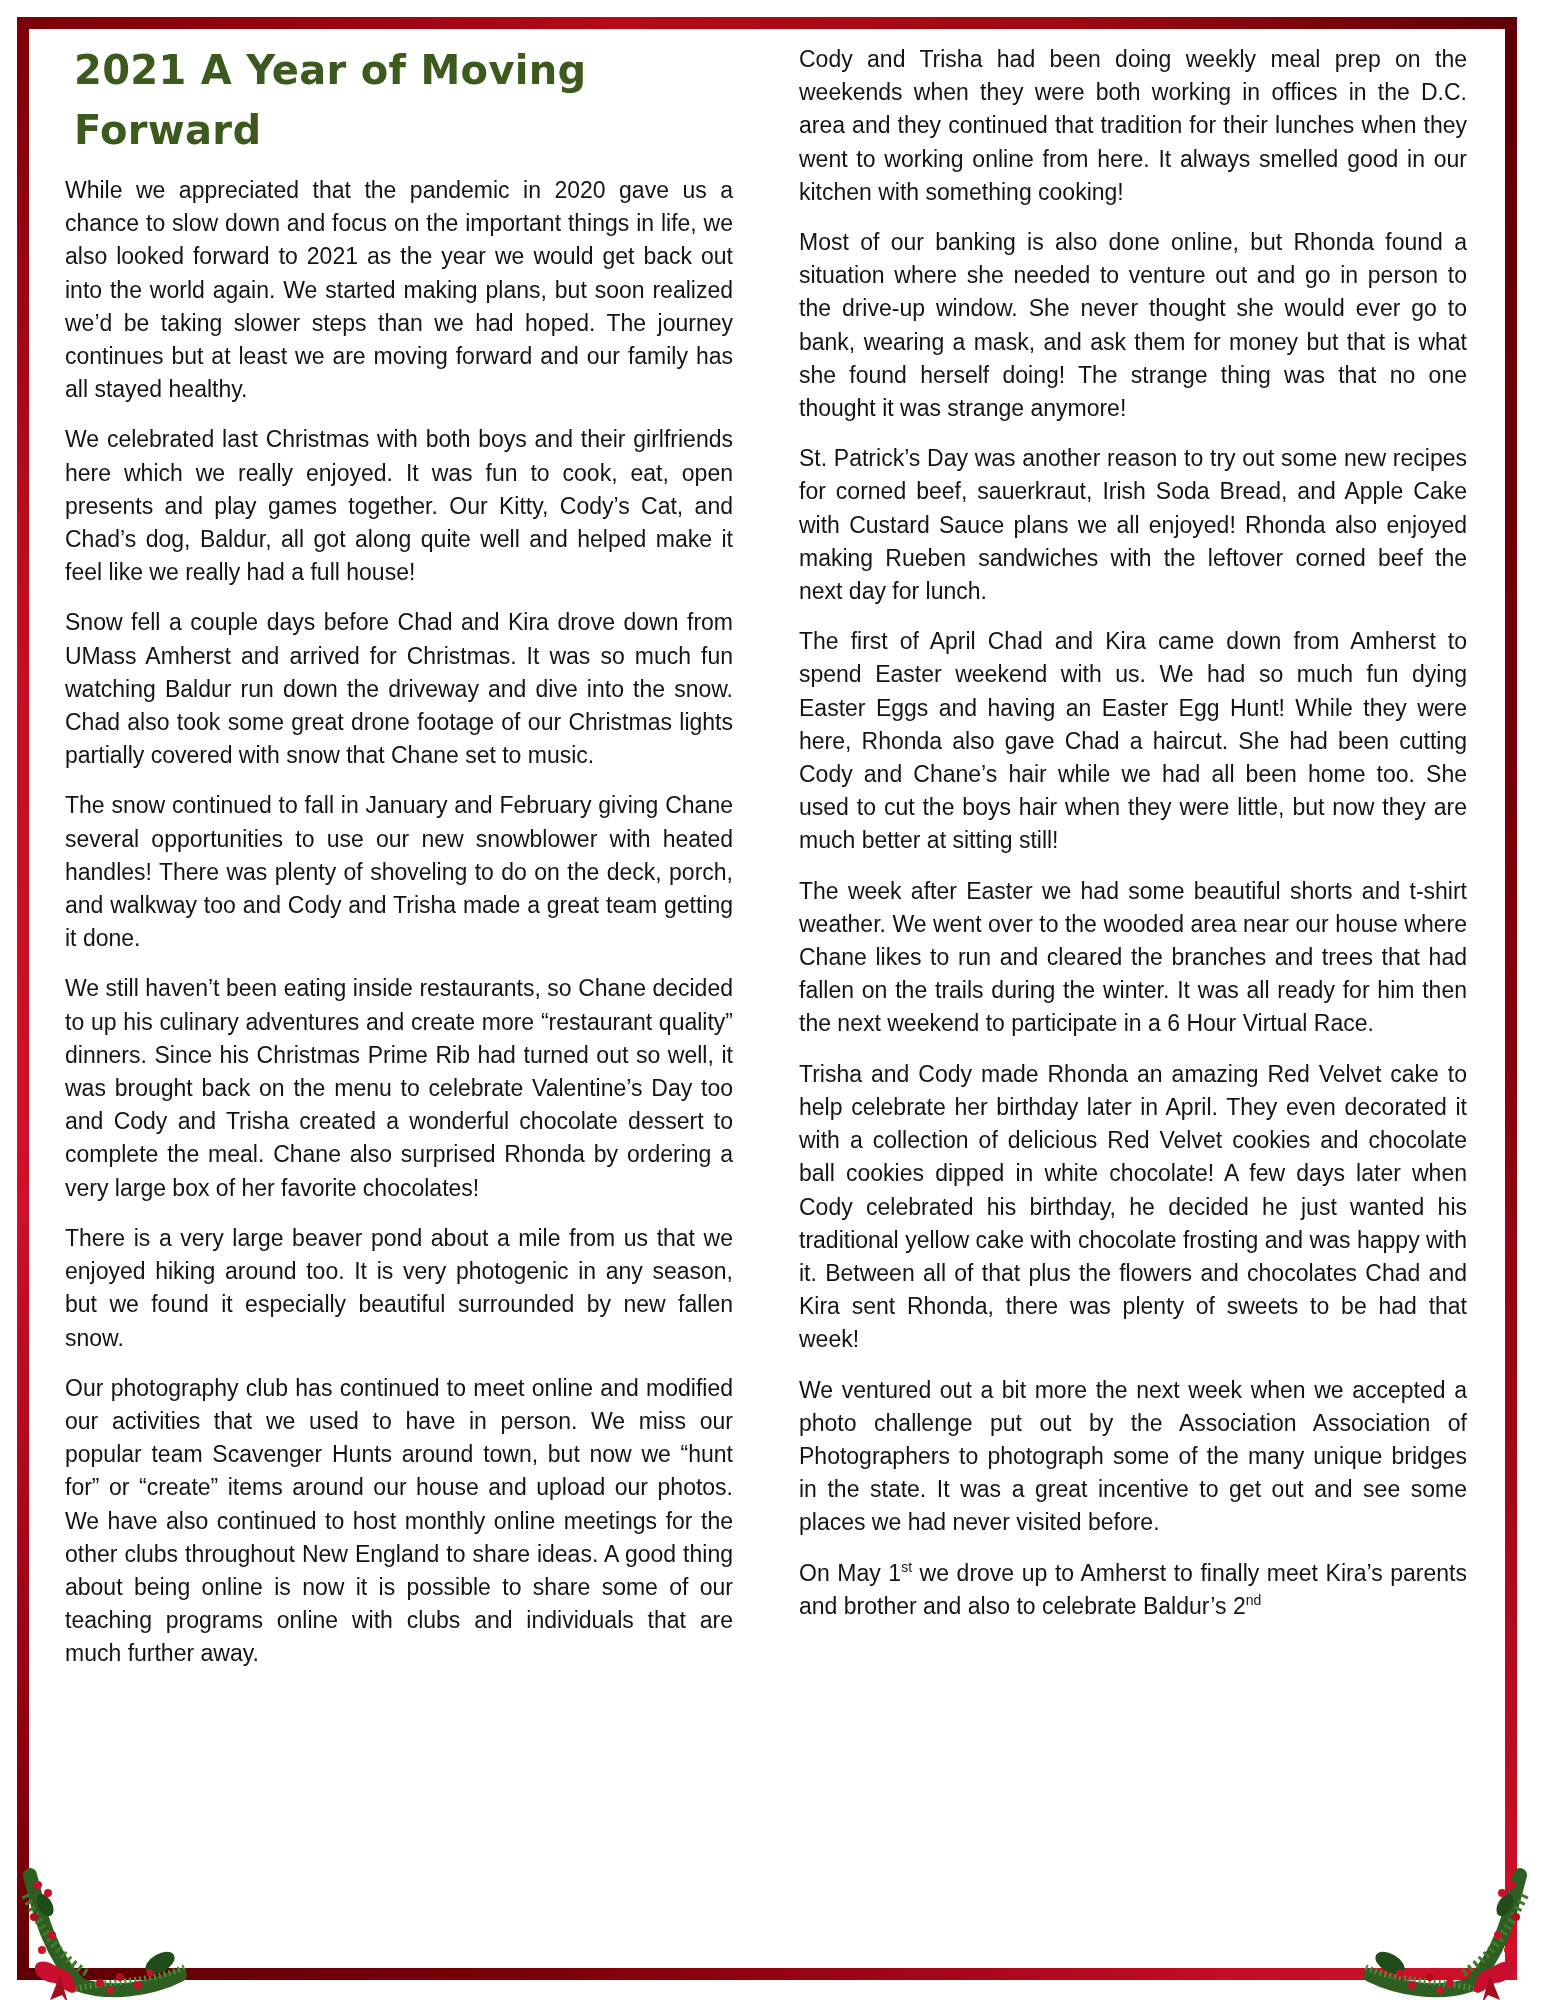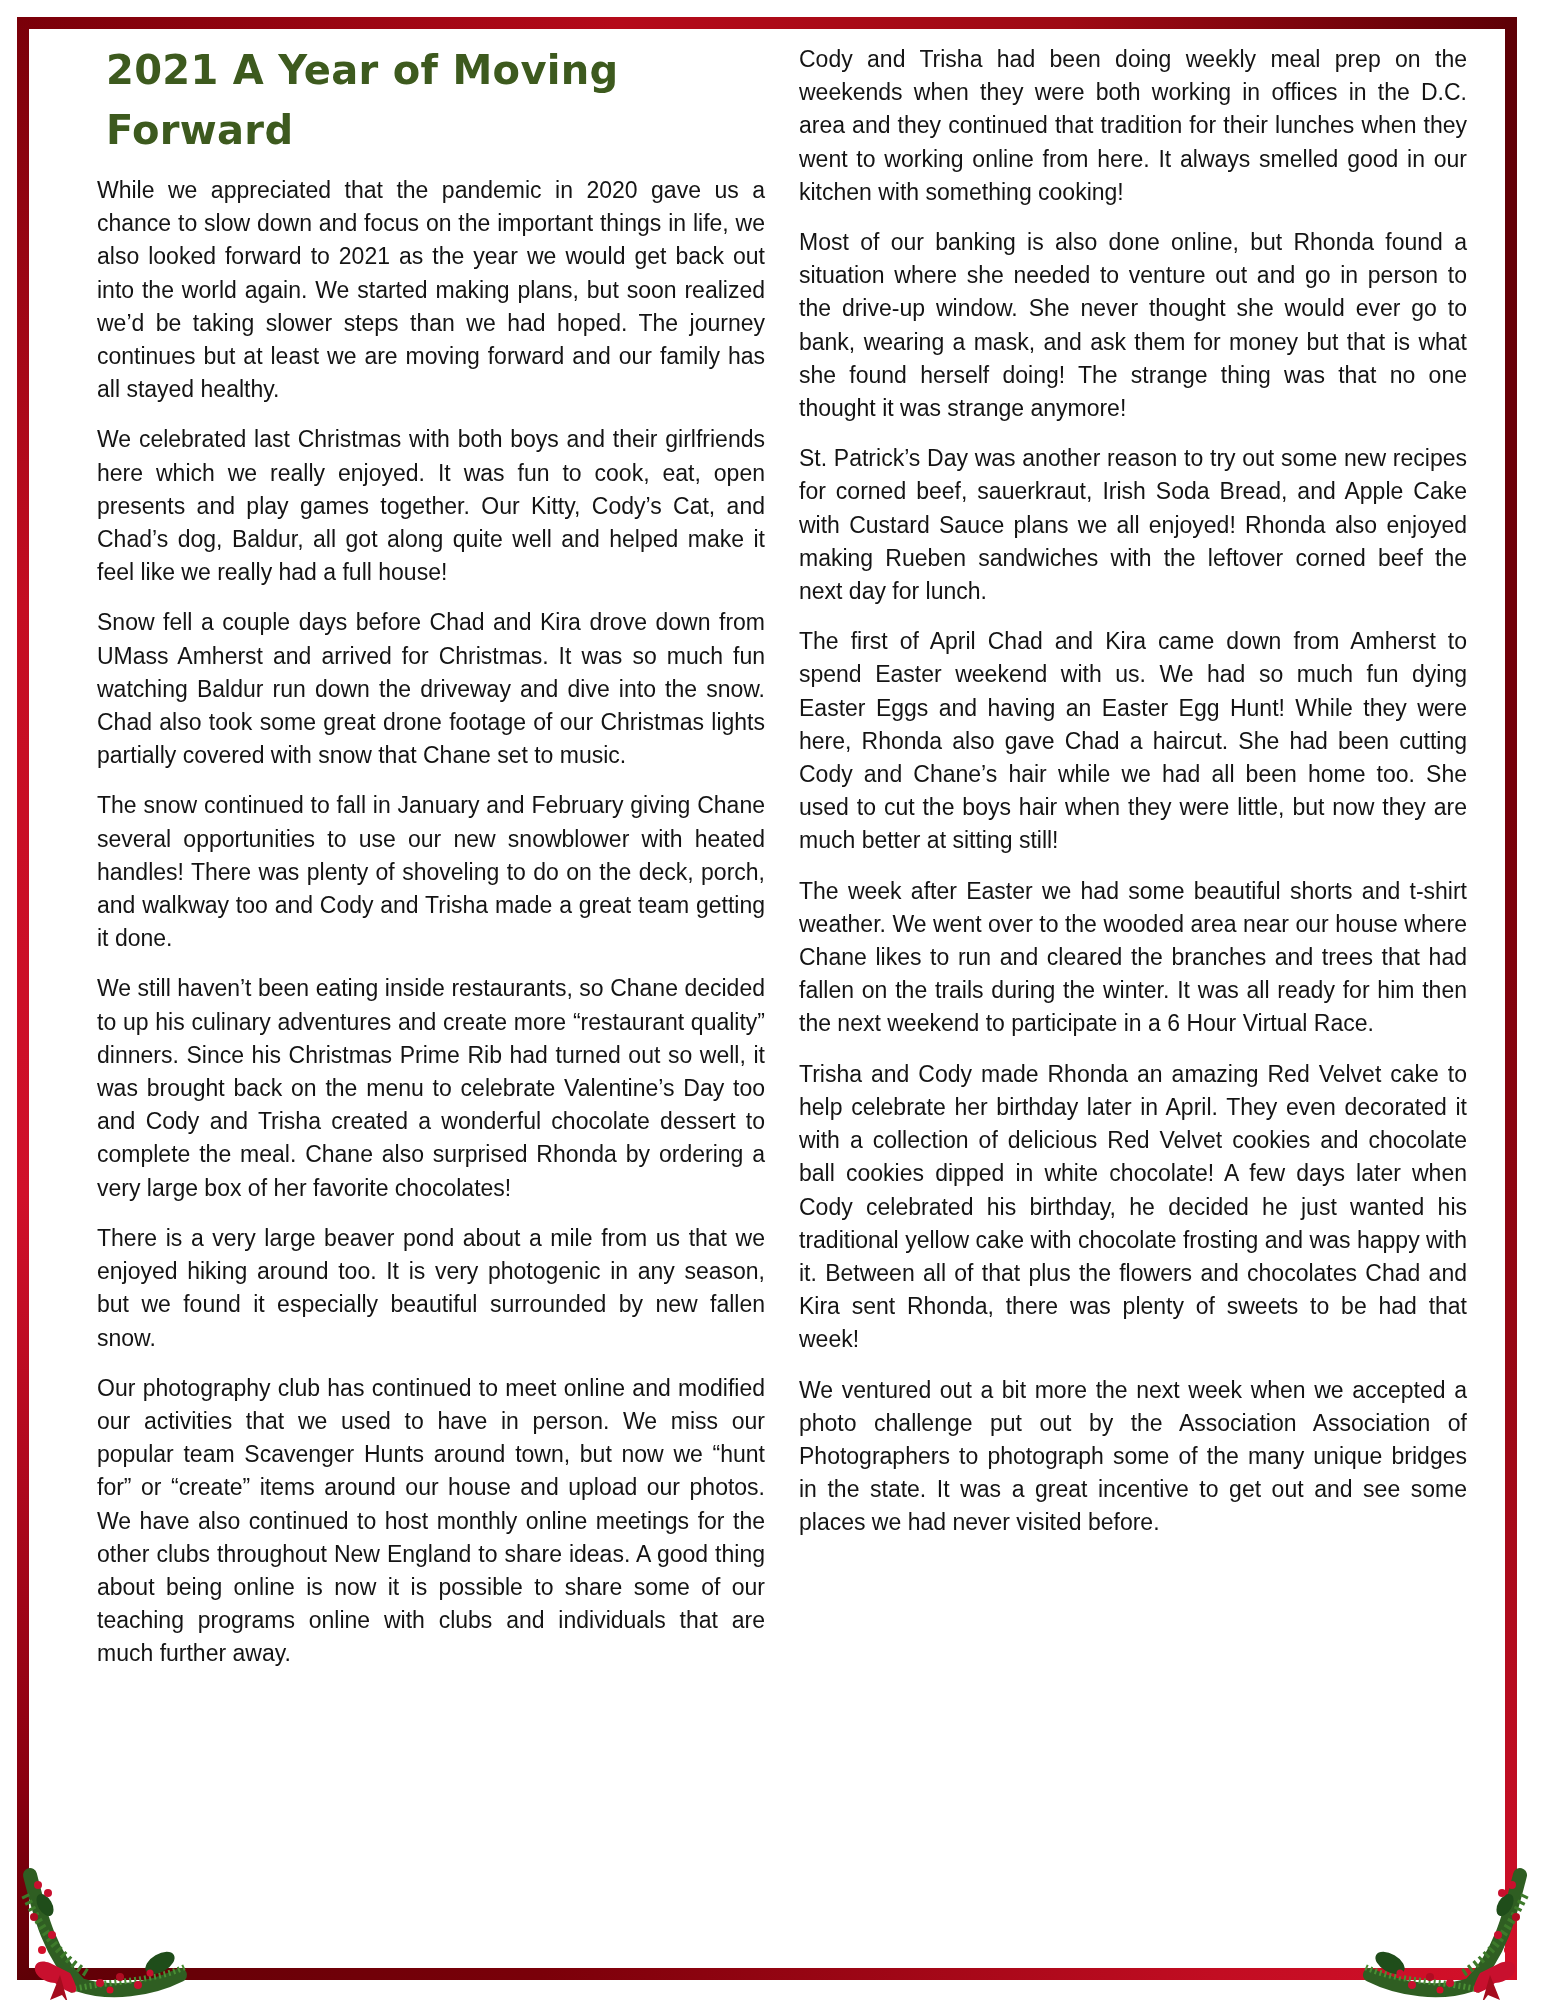--- a/index.html
+++ b/index.html
@@ -35,21 +35,21 @@
     .column {
       position: absolute;
       top: 40px;
       width: 668px;
       color: #141414;
       font-family: "Liberation Sans", "DejaVu Sans", sans-serif;
       font-size: 23px;
       line-height: 33.2px;
       text-align: justify;
     }
-    .col-left { left: 65px; margin-left: 32px; }
+    .col-left { left: 65px; }
     .col-right { left: 799px; top: 43px; }
 
     .title {
       margin: 0 0 14px 0;
       padding-left: 9px;
       color: #3d5a1e;
       font-family: "DejaVu Sans", "Liberation Sans", sans-serif;
       font-weight: bold;
       font-size: 40px;
       line-height: 60px;
@@ -90,20 +90,21 @@
 </div>
 
 <div class="column col-right">
   <p class="para">Cody and Trisha had been doing weekly meal prep on the weekends when they were both working in offices in the D.C. area and they continued that tradition for their lunches when they went to working online from here. It always smelled good in our kitchen with something cooking!</p>
   <p class="para">Most of our banking is also done online, but Rhonda found a situation where she needed to venture out and go in person to the drive-up window. She never thought she would ever go to bank, wearing a mask, and ask them for money but that is what she found herself doing! The strange thing was that no one thought it was strange anymore!</p>
   <p class="para">St. Patrick’s Day was another reason to try out some new recipes for corned beef, sauerkraut, Irish Soda Bread, and Apple Cake with Custard Sauce plans we all enjoyed! Rhonda also enjoyed making Rueben sandwiches with the leftover corned beef the next day for lunch.</p>
   <p class="para">The first of April Chad and Kira came down from Amherst to spend Easter weekend with us. We had so much fun dying Easter Eggs and having an Easter Egg Hunt! While they were here, Rhonda also gave Chad a haircut. She had been cutting Cody and Chane’s hair while we had all been home too. She used to cut the boys hair when they were little, but now they are much better at sitting still!</p>
   <p class="para">The week after Easter we had some beautiful shorts and t-shirt weather. We went over to the wooded area near our house where Chane likes to run and cleared the branches and trees that had fallen on the trails during the winter. It was all ready for him then the next weekend to participate in a 6 Hour Virtual Race.</p>
   <p class="para">Trisha and Cody made Rhonda an amazing Red Velvet cake to help celebrate her birthday later in April. They even decorated it with a collection of delicious Red Velvet cookies and chocolate ball cookies dipped in white chocolate! A few days later when Cody celebrated his birthday, he decided he just wanted his traditional yellow cake with chocolate frosting and was happy with it. Between all of that plus the flowers and chocolates Chad and Kira sent Rhonda, there was plenty of sweets to be had that week!</p>
   <p class="para">We ventured out a bit more the next week when we accepted a photo challenge put out by the Association Association of Photographers to photograph some of the many unique bridges in the state. It was a great incentive to get out and see some places we had never visited before.</p>
+  <p class="para"><span>On May 1</span><sup>st</sup><span> we drove up to Amherst to finally meet Kira’s parents and brother and also to celebrate Baldur’s 2</span><sup>nd</sup></p>
 </div>
 
 <svg class="holly holly-left" viewBox="0 0 190 150">
   <g>
     <path d="M20 20 C 30 60, 40 100, 70 130 C 100 140, 140 135, 170 120" stroke="#2f5e22" stroke-width="14" fill="none" stroke-linecap="round"></path>
     <path d="M15 40 C 30 70, 45 100, 80 120" stroke="#3d7a2a" stroke-width="8" fill="none" stroke-dasharray="3 4"></path>
     <path d="M60 135 C 100 125, 140 128, 175 112" stroke="#4a8f34" stroke-width="6" fill="none" stroke-dasharray="2 3"></path>
     <ellipse cx="150" cy="108" rx="16" ry="9" fill="#1f4d1a" transform="rotate(-30 150 108)"></ellipse>
     <ellipse cx="35" cy="50" rx="12" ry="7" fill="#1f4d1a" transform="rotate(60 35 50)"></ellipse>
     <circle cx="28" cy="30" r="4" fill="#c8102e"></circle>

